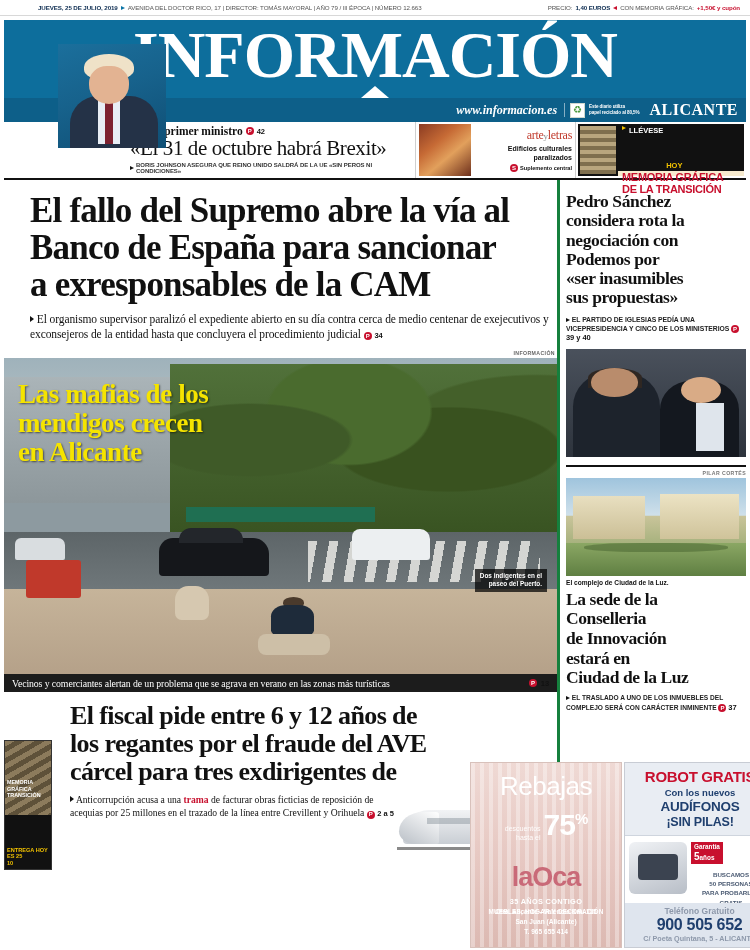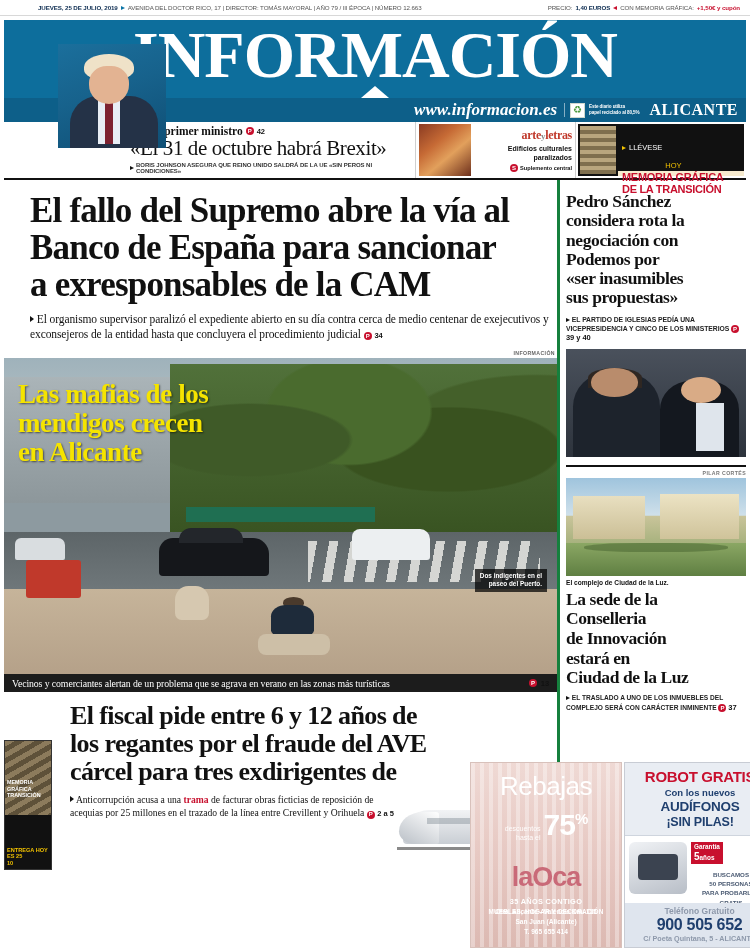--- a/index.html
+++ b/index.html
@@ -58,21 +58,21 @@
   .boris .tie{position:absolute;left:47px;top:58px;width:8px;height:42px;background:#7d2230;}
 
   
   .subbar{
     position:relative;height:24px;background:#0d5f89;margin:0 4px;
     display:flex;align-items:center;justify-content:flex-end;
     padding-right:8px;box-sizing:border-box;color:#fff;
   }
   .subbar .url{
     font-family:"Liberation Serif", serif;font-style:italic;font-weight:bold;
-    font-size:17px;margin-right:7px;
+    font-size:12px;margin-right:7px;
   }
   .recycle{
     width:13px;height:13px;background:#fff;border:1px solid #cfd8cf;
     display:flex;align-items:center;justify-content:center;margin-right:4px;
   }
   .recycle span{color:#4b9a3e;font-size:10px;line-height:1;}
   .recyc-txt{font-size:4.6px;line-height:1.25;font-weight:bold;letter-spacing:-0.1px;margin-right:10px;}
   .alicante{font-family:"Liberation Serif", serif;font-weight:bold;font-size:16px;letter-spacing:0.5px;}
   .sb-div{width:1px;height:14px;background:rgba(255,255,255,.5);margin-right:5px;}
 
@@ -109,35 +109,35 @@
   
   .artebox{
     width:160px;flex:0 0 160px;display:flex;align-items:stretch;
     border-right:1px solid #cfcfcf;padding:2px 3px;box-sizing:border-box;
   }
   .arte-img{
     width:52px;flex:0 0 52px;
     background:linear-gradient(140deg,#8a3b22 0%,#c66a35 35%,#e2a05c 60%,#6d2f1c 100%);
   }
   .arte-txt{flex:1;padding-left:4px;text-align:right;display:flex;flex-direction:column;justify-content:center;}
-  .arte-logo{font-family:"Liberation Serif",serif;font-weight:bold;font-size:12px;color:#c0392b;letter-spacing:-0.3px;}
+  .arte-logo{font-family:"Liberation Serif",serif;font-weight:normal;font-size:12px;color:#c0392b;letter-spacing:-0.3px;}
   .arte-logo .y{color:#888;font-size:9px;}
   .arte-desc{font-size:7px;font-weight:bold;color:#111;line-height:1.15;margin-top:2px;}
   .arte-sup{font-size:5.6px;font-weight:bold;color:#111;margin-top:2px;display:flex;justify-content:flex-end;align-items:center;gap:2px;}
 
   
   .memobox{
     width:170px;flex:0 0 170px;display:flex;padding:2px 2px;box-sizing:border-box;
   }
   .memo-img{width:40px;flex:0 0 40px;background:#111;padding:2px;box-sizing:border-box;}
   .memo-img .inner{width:100%;height:100%;background:
      repeating-linear-gradient(180deg,#b9a67e 0 4px,#7f6f4e 4px 8px),
      linear-gradient(90deg,#9b8c6a,#cbbd95);}
   .memo-txt{flex:1;background:#f7ebcf;display:flex;flex-direction:column;}
-  .memo-top{background:#111;color:#fff;font-size:7.5px;font-weight:normal;padding:1.5px 4px;display:flex;align-items:center;gap:3px;}
+  .memo-top{background:#111;color:#fff;font-size:7.5px;font-weight:bold;padding:1.5px 4px;display:flex;align-items:flex-start;gap:3px;}
   .memo-top .hoy{color:#f2c200;margin-top:35px;}
   .caret-y{display:inline-block;width:0;height:0;border-left:4px solid #f2c200;border-top:2.4px solid transparent;border-bottom:2.4px solid transparent;}
   .memo-main{flex:1;display:flex;flex-direction:column;justify-content:center;padding:1px 4px;}
   .memo-main div{color:#c8102e;font-weight:bold;font-size:11px;line-height:1.08;letter-spacing:-0.3px;}
 
   
   .body{display:flex;margin:0 4px;}
   .colmain{width:556px;flex:0 0 556px;padding-right:0;box-sizing:border-box;border-right:3px solid #15803d;}
   .colside{width:132px;flex:1;padding-left:6px;box-sizing:border-box;}
 

